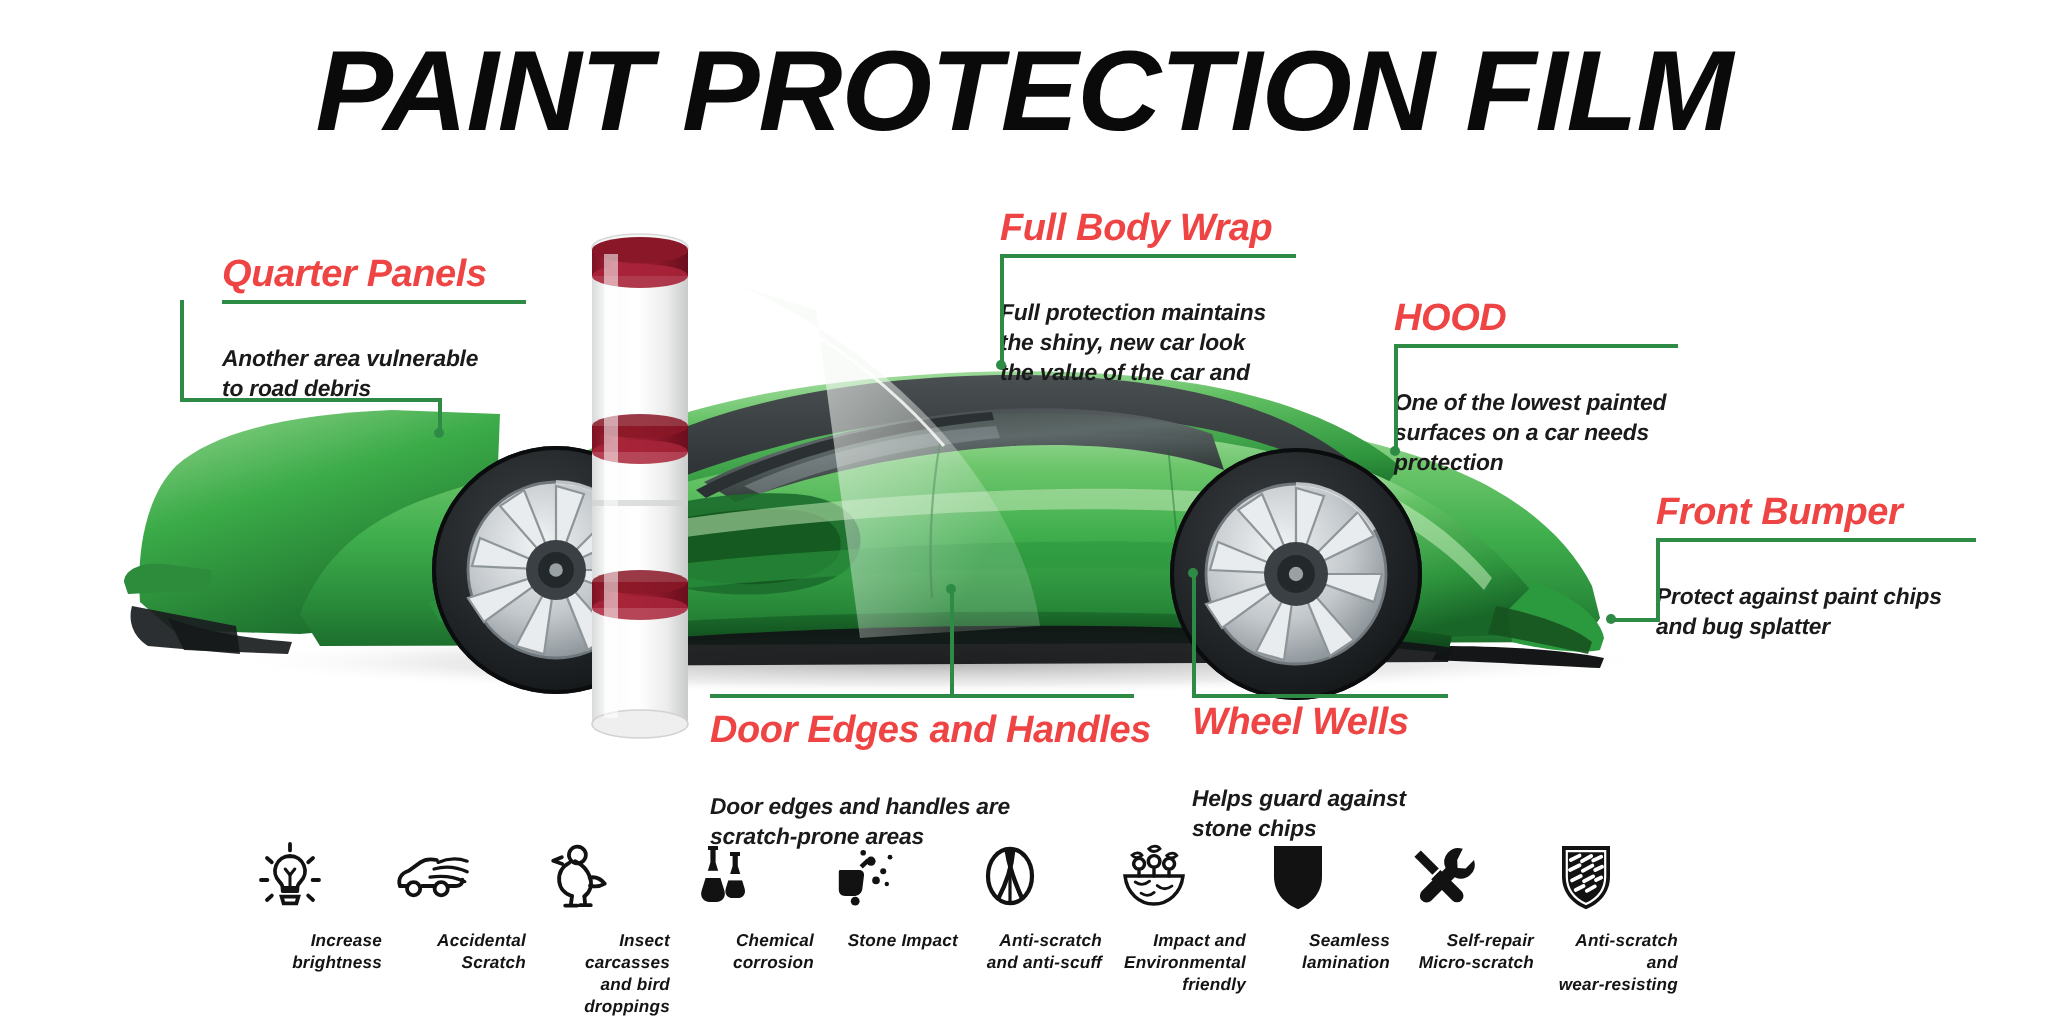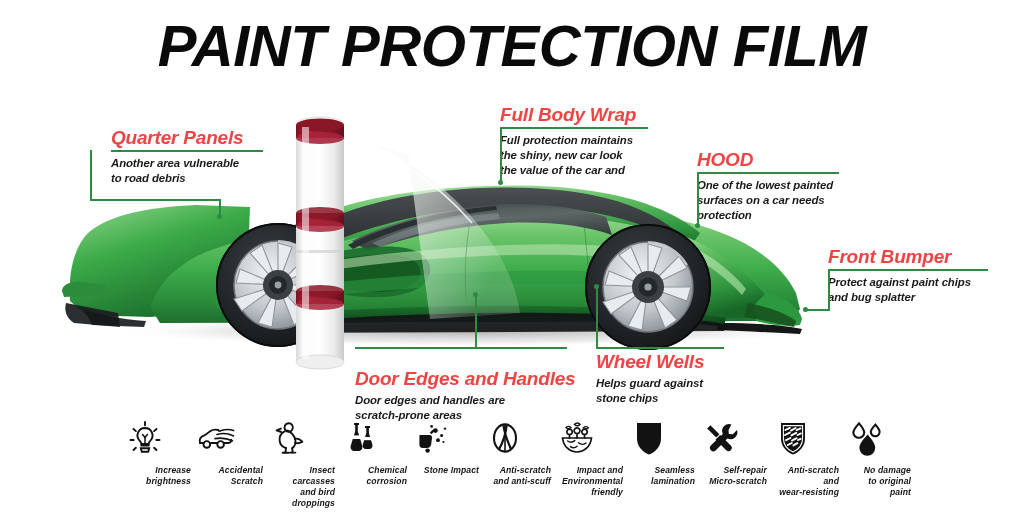--- a/index.html
+++ b/index.html
@@ -22,21 +22,21 @@
 
   
   .callout { position:absolute; }
   .co-title {
     font-weight:bold; color:#ef4444; white-space:nowrap;
     font-size:19px; line-height:1.05; letter-spacing:-0.2px;
   }
   .co-rule { height:1.6px; background:#2e8b46; }
   .co-body {
     font-size:11.4px; font-weight:bold; color:#1a1a1a;
-    line-height:1.35; padding-top:4px; letter-spacing:-0.1px;
+    line-height:1.35; padding-top:21px; letter-spacing:-0.1px;
   }
   .co-body div { white-space:nowrap; }
   .bracket-left {
     position:absolute; width:1.6px; background:#2e8b46;
   }
   .bracket-bottom {
     position:absolute; height:1.6px; background:#2e8b46;
   }
   .leader {
     position:absolute; background:#2e8b46;
@@ -344,21 +344,21 @@
       <div>Protect against paint chips</div>
       <div>and bug splatter</div>
     </div>
   </div>
   <div class="bracket-left" style="left:828px; top:269px; height:41px;"></div>
   <div class="bracket-bottom" style="left:805px; top:309px; width:25px;"></div>
   <div class="dot" style="left:803px; top:307px;"></div>
 
   <div class="callout" style="left:355px; top:347px; width:215px;">
     <div class="co-rule" style="width:212px;"></div>
-    <div class="co-title" style="margin-top:20px;">Door Edges and Handles</div>
+    <div class="co-title" style="margin-top:7px;">Door Edges and Handles</div>
     <div class="co-body">
       <div>Door edges and handles are</div>
       <div>scratch-prone areas</div>
     </div>
   </div>
   <div class="leader leader-v" style="left:475px; top:294px; height:54px;"></div>
   <div class="dot" style="left:473px; top:292px;"></div>
 
   <div class="callout" style="left:596px; top:347px; width:150px;">
     <div class="co-rule" style="width:128px;"></div>
@@ -548,32 +548,15 @@
           </g>
         </svg>
       </div>
       <div class="iconlabel">
         <span>Anti-scratch</span>
         <span>and</span>
         <span>wear-resisting</span>
       </div>
     </div>
 
-    <div class="iconcell" style="left:819px;">
-      <div class="iconglyph">
-        <svg width="38" height="38" viewBox="0 0 38 38" fill="#121212">
-          <path d="M29.4,5.6 c2.6,3 4.2,5.2 4.2,7.2 a4.4,4.4 0 0,1 -8.8,0
-                   c0,-2 1.8,-4.2 4.6,-7.2 z" fill="none" stroke="#121212" stroke-width="2.1"></path>
-          <path d="M13,4.4 c3.2,3.8 5.2,6.6 5.2,9 a5.4,5.4 0 0,1 -10.8,0
-                   c0,-2.4 2.2,-5.2 5.6,-9 z" fill="none" stroke="#121212" stroke-width="2.1"></path>
-          <path d="M21.6,15.6 c4.6,5.4 7.6,9.6 7.6,13.2 a7.9,7.9 0 0,1 -15.8,0
-                   c0,-3.6 3.4,-7.8 8.2,-13.2 z"></path>
-        </svg>
-      </div>
-      <div class="iconlabel">
-        <span>No damage</span>
-        <span>to original</span>
-        <span>paint</span>
-      </div>
-    </div>
 
   </div>
 </div>
 
 </body></html>

